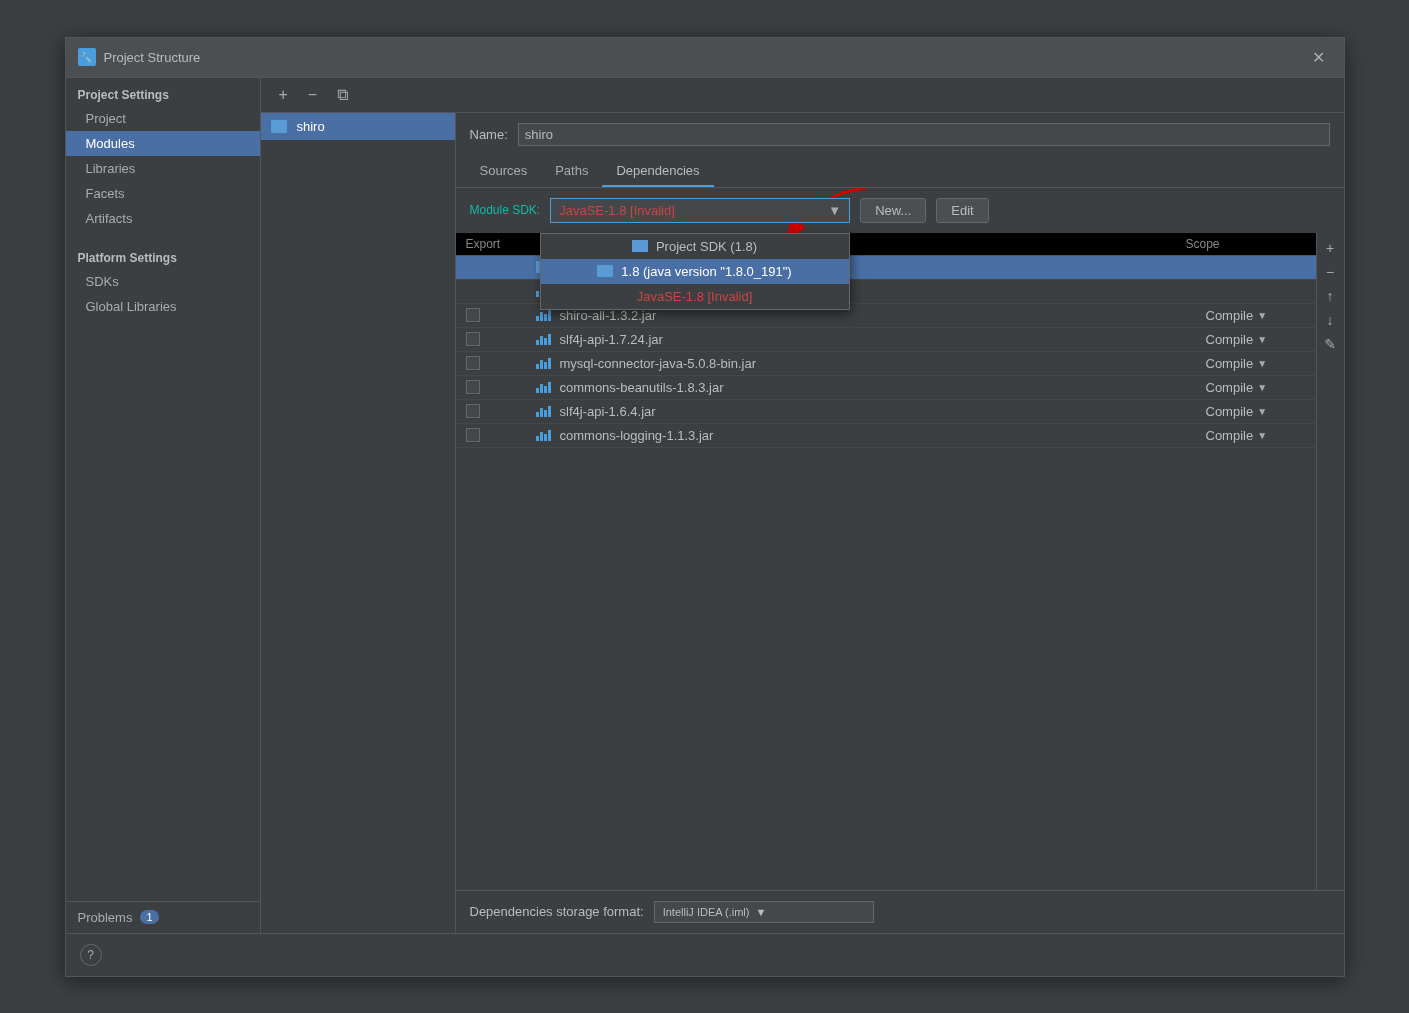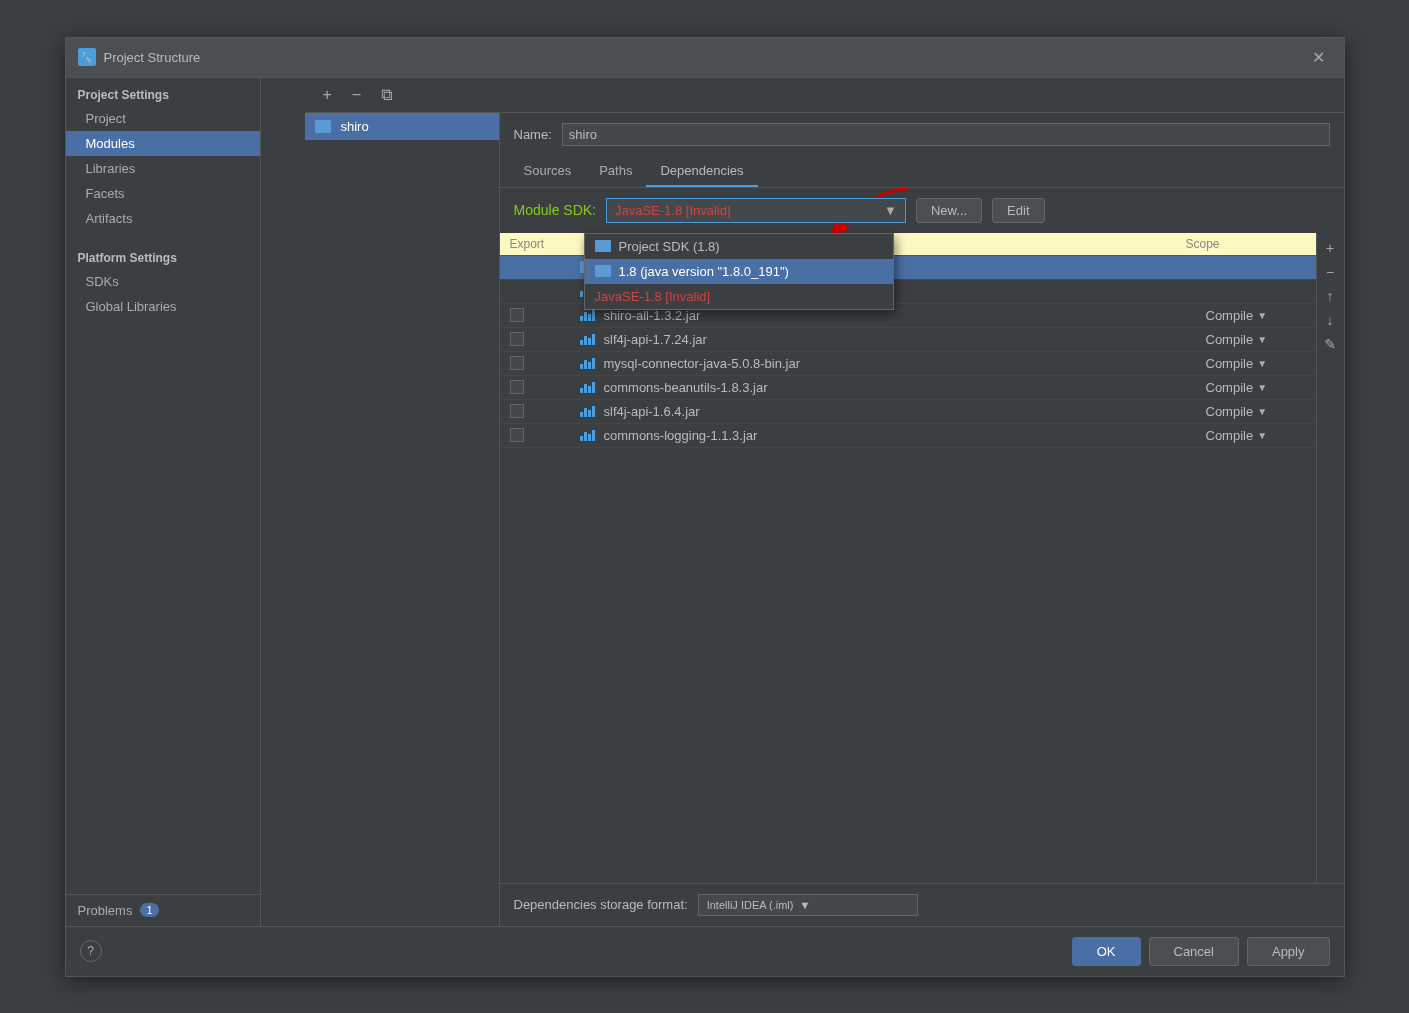--- a/index.html
+++ b/index.html
@@ -51,21 +51,20 @@
     .close-btn {
       cursor: pointer;
       color: #aaa;
       font-size: 16px;
       padding: 2px 6px;
     }
     .content {
       display: flex;
       flex: 1;
       overflow: hidden;
-      gap: 44px;
     }
     
     .left-panel {
       width: 195px;
       background: #3c3f41;
       border-right: 1px solid #555;
       display: flex;
       flex-direction: column;
       flex-shrink: 0;
     }
@@ -187,21 +186,21 @@
       position: relative;
     }
     .sdk-row {
       display: flex;
       align-items: center;
       padding: 10px 14px;
       gap: 10px;
       flex-shrink: 0;
       position: relative;
     }
-    .sdk-label { color: #84cc16; font-size: 14px; }
+    .sdk-label { color: #14b8a6; font-size: 12px; }
     .sdk-dropdown {
       flex: 1;
       max-width: 300px;
       background: #45484a;
       border: 1px solid #4a9edd;
       color: #cc4444;
       padding: 4px 8px;
       font-size: 13px;
       display: flex;
       align-items: center;
@@ -231,30 +230,31 @@
       box-shadow: 2px 4px 10px rgba(0,0,0,0.5);
     }
     .dropdown-option {
       padding: 5px 10px;
       cursor: pointer;
       color: #bbbbbb;
       font-size: 13px;
       display: flex;
       align-items: center;
       gap: 8px;
+      justify-content: center;
     }
     .dropdown-option.selected { background: #4a6fa5; color: white; }
     
     .dep-table {
       flex: 1;
       overflow-y: auto;
     }
     .dep-table-header {
       display: flex;
-      background: #fef9c3;
+      background: #000000;
       border-bottom: 1px solid #555;
       padding: 4px 10px;
       font-size: 12px;
       color: #888;
       align-items: flex-end;
     }
     .col-export { width: 70px; }
     .col-name { flex: 1; }
     .col-scope { width: 120px; }
     .dep-row {
@@ -664,19 +664,14 @@
               </div>
             </div>
           </div>
         </div>
       </div>
     </div>
   </div>
 
   <div class="footer">
     <button class="help-btn">?</button>
-    <div class="footer-btns">
-      <button class="btn-ok">OK</button>
-      <button class="btn-cancel">Cancel</button>
-      <button class="btn-apply">Apply</button>
-    </div>
   </div>
 </div>
 
 </body></html>

